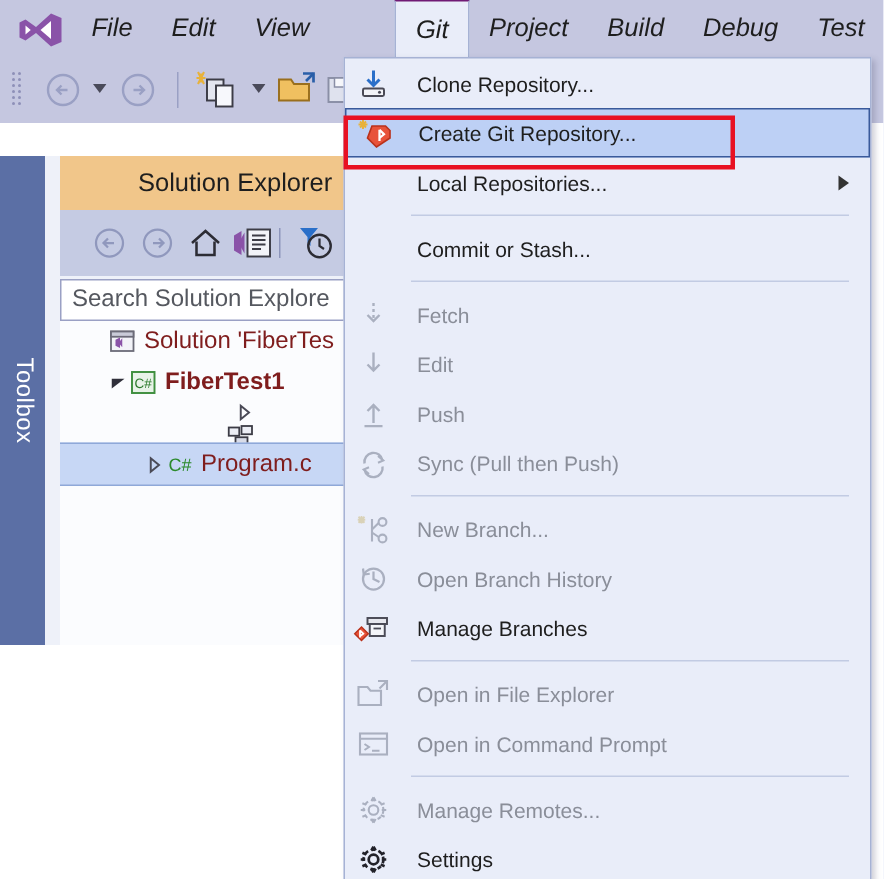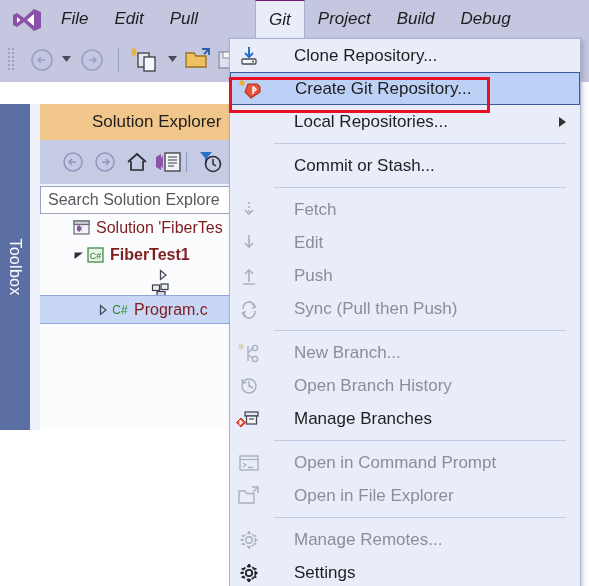--- a/index.html
+++ b/index.html
@@ -104,21 +104,21 @@
     box-shadow:2px 2px 4px rgba(60,60,90,.25);
   }
   .mrow{
     position:relative;height:33px;display:flex;align-items:center;
     box-sizing:border-box;
   }
   .mrow .micon{
     width:30px;height:22px;flex:0 0 auto;margin-left:4px;position:relative;
   }
   .mrow .mlabel{
-    font-size:17px;color:#1e1e1e;margin-left:30px;white-space:nowrap;
+    font-size:14px;color:#1e1e1e;margin-left:14px;white-space:nowrap;
   }
   .mrow.disabled .mlabel{color:#8a8e99;}
   .mrow.highlight{
     background:#bdd0f5;
     border:1px solid #3a5a9b;
   }
   .submark{
     position:absolute;right:14px;top:12px;width:0;height:0;
     border-left:7px solid #333;border-top:5px solid transparent;border-bottom:5px solid transparent;
   }
@@ -145,33 +145,36 @@
       </svg>
     </div>
     <div class="menu-items" id="menu-items">
         <div class="menu-item">
           <span>File</span>
         </div>
         <div class="menu-item">
           <span>Edit</span>
         </div>
         <div class="menu-item">
-          <span>Pull</span>
+          <span>View</span>
         </div>
         <div class="menu-item active">
           <span>Git</span>
         </div>
         <div class="menu-item">
           <span>Project</span>
         </div>
         <div class="menu-item">
           <span>Build</span>
         </div>
         <div class="menu-item">
           <span>Debug</span>
+        </div>
+        <div class="menu-item">
+          <span>Test</span>
         </div>
       </div>
   </div>
 
   <div class="toolbar">
     <div class="tb-grip">
       <i style="left:0;top:0"></i>
         <i style="left:4px;top:0"></i>
       <i style="left:0;top:4px"></i>
         <i style="left:4px;top:4px"></i>
@@ -441,36 +444,36 @@
             <path d="M7 10 L11.5 14.5 L7 19 L2.5 14.5 Z" fill="#e8533a" stroke="#b9321c" stroke-width="1"></path>
             <path d="M6 12.2 L6 17 M6 12.2 L8.2 14.4 L6 16.2" fill="none" stroke="#ffffff" stroke-width="1.2"></path>
           </svg>
         </span>
         <span class="mlabel">Manage Branches</span>
       </div>
       <div class="msep"></div>
       <div class="mrow disabled">
         <span class="micon">
           <svg width="30" height="22" viewBox="0 0 30 22">
+            <path d="M5 18 L5 6 L11 6 L13 8.5 L20 8.5 L20 18 Z" fill="none" stroke="#aab0c0" stroke-width="1.4"></path>
+            <path d="M18 2 L24 2 L24 8" fill="none" stroke="#aab0c0" stroke-width="1.4"></path>
+            <path d="M24 2 L19 7" fill="none" stroke="#aab0c0" stroke-width="1.4"></path>
+          </svg>
+        </span>
+        <span class="mlabel">Open in File Explorer</span>
+      </div>
+      <div class="mrow disabled">
+        <span class="micon">
+          <svg width="30" height="22" viewBox="0 0 30 22">
             <rect x="6" y="4" width="18" height="14" fill="none" stroke="#aab0c0" stroke-width="1.4"></rect>
             <path d="M6 7.5 H24" stroke="#aab0c0" stroke-width="1.2"></path>
             <path d="M9 11 L12 13 L9 15 M14 15.5 H19" stroke="#aab0c0" stroke-width="1.3" fill="none"></path>
           </svg>
         </span>
         <span class="mlabel">Open in Command Prompt</span>
-      </div>
-      <div class="mrow disabled">
-        <span class="micon">
-          <svg width="30" height="22" viewBox="0 0 30 22">
-            <path d="M5 18 L5 6 L11 6 L13 8.5 L20 8.5 L20 18 Z" fill="none" stroke="#aab0c0" stroke-width="1.4"></path>
-            <path d="M18 2 L24 2 L24 8" fill="none" stroke="#aab0c0" stroke-width="1.4"></path>
-            <path d="M24 2 L19 7" fill="none" stroke="#aab0c0" stroke-width="1.4"></path>
-          </svg>
-        </span>
-        <span class="mlabel">Open in File Explorer</span>
       </div>
       <div class="msep"></div>
       <div class="mrow disabled">
         <span class="micon">
           <svg width="30" height="22" viewBox="0 0 30 22">
             <g fill="none" stroke="#aab0c0" stroke-width="1.4">
               <circle cx="15" cy="11" r="3.2"></circle>
               <path d="M15 2.5 L16.4 5 M15 19.5 L13.6 17 M22.4 6.5 L19.8 7.6 M7.6 15.5 L10.2 14.4 M22.4 15.5 L19.8 14.4 M7.6 6.5 L10.2 7.6 M23.5 11 L20.5 11 M6.5 11 L9.5 11 M15 2.5 L13.6 5 M15 19.5 L16.4 17"></path>
               <circle cx="15" cy="11" r="6.6" stroke-dasharray="2.6 2.3"></circle>
             </g>

